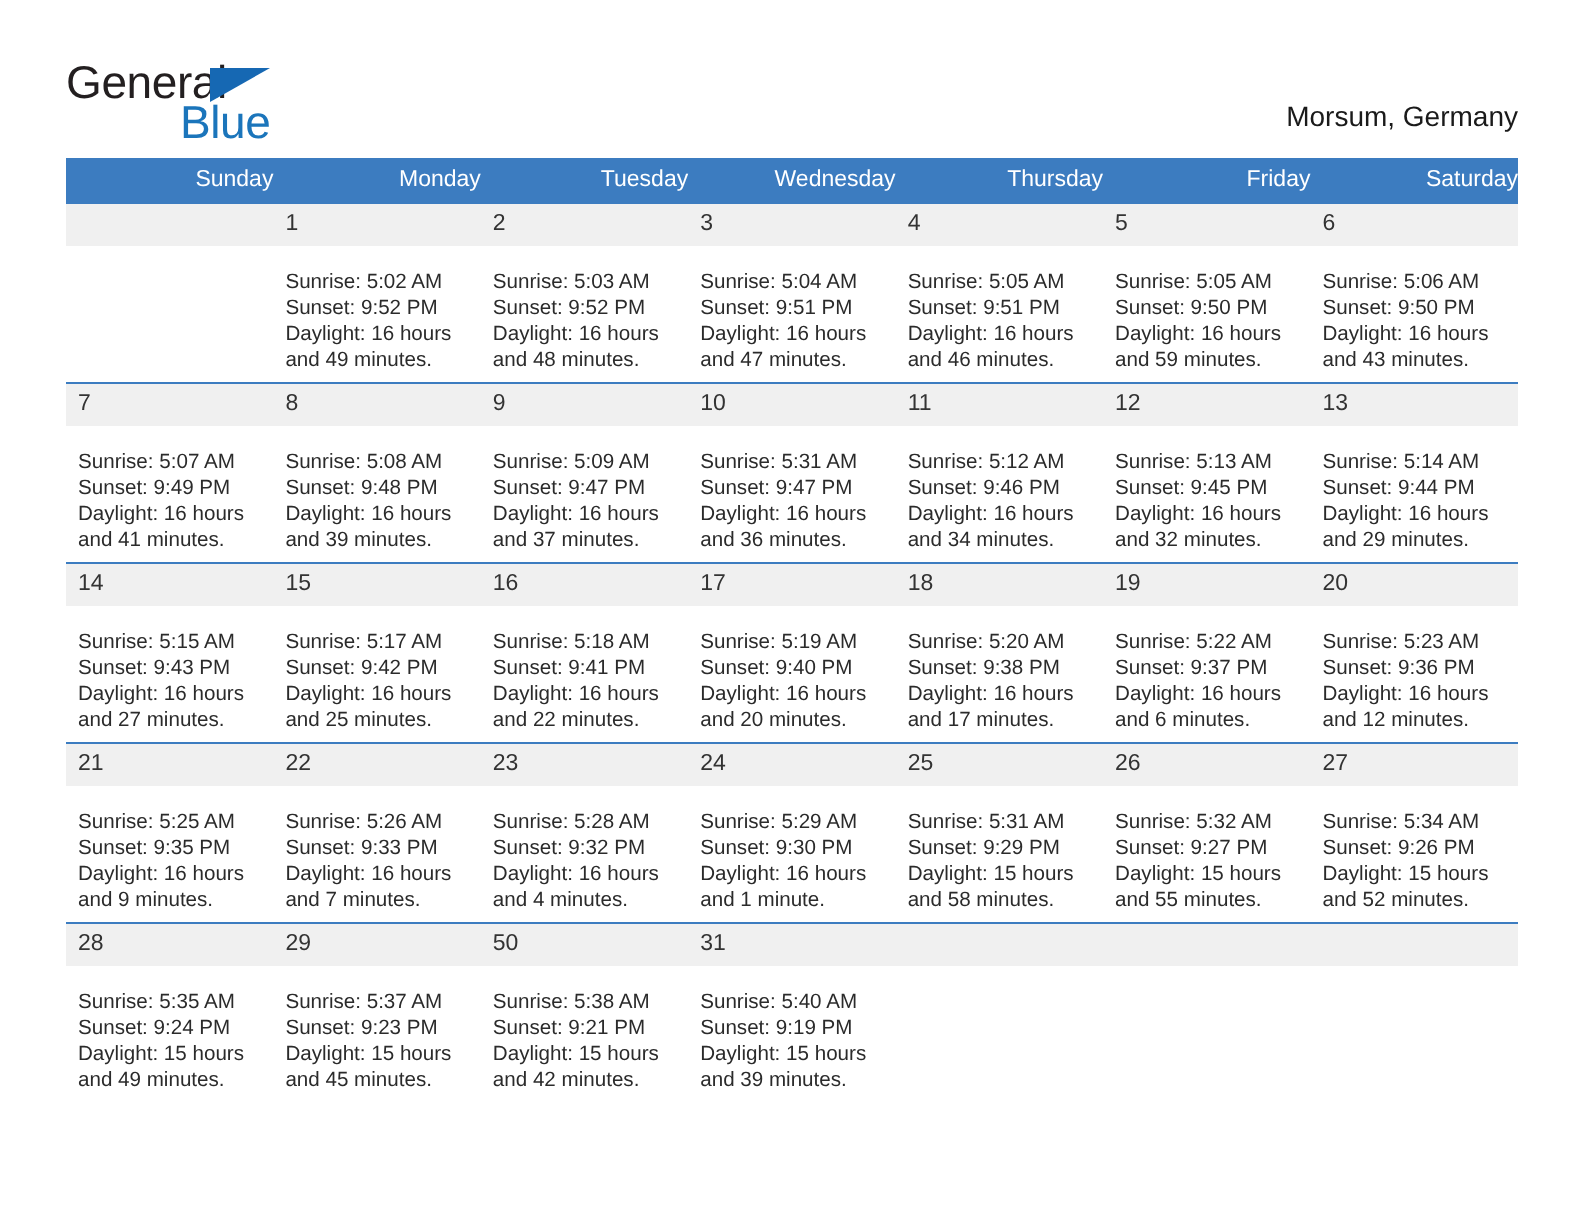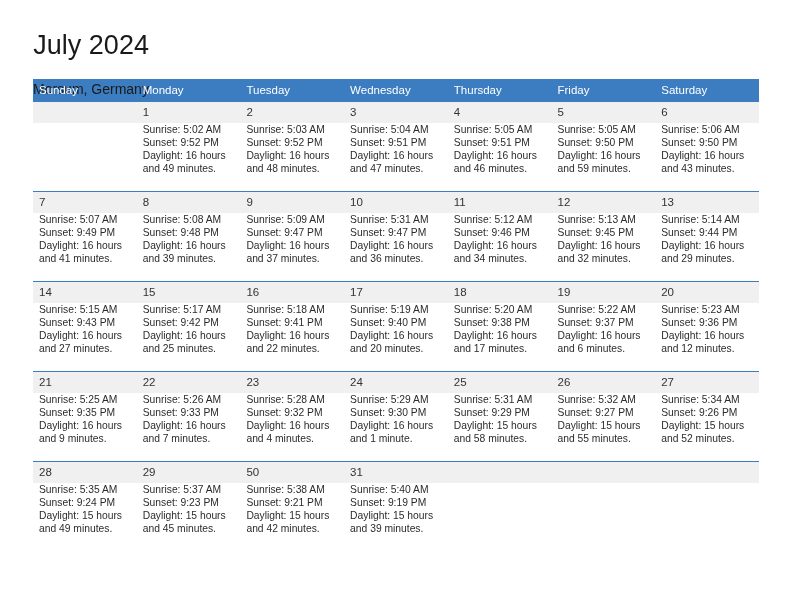--- a/index.html
+++ b/index.html
@@ -86,21 +86,21 @@
     width: 726px;
     border-collapse: collapse;
     table-layout: fixed;
     margin-top: 9px;
   }
   .calendar th {
     background: #3c7cc0;
     color: #ffffff;
     font-size: 11.5px;
     font-weight: normal;
-    text-align: left;
+    text-align: right;
     padding: 5px 0 6px 6px;
     border: none;
   }
   .calendar td {
     vertical-align: top;
     padding: 0;
     border: none;
     border-top: 1px solid #3c7cc0;
     height: 89px;
     background: #ffffff;
@@ -119,34 +119,38 @@
   }
   .daynum.empty {
     background: #f0f0f0;
     color: transparent;
   }
   td.empty-cell .info { visibility: hidden; }
   .info {
     font-size: 10.3px;
     line-height: 13.1px;
     color: #2b2b2b;
-    padding: 0 6px 0 6px;
+    padding: 12px 6px 0 6px;
   }
   .info div { white-space: nowrap; }
 </style>
 </head>
 <body>
 
 <div class="page">
 
   <div class="top-bar">
 
+    <div class="brand">
+      <span class="brand-general">General</span>
+      <span class="brand-triangle"></span>
+      <span class="brand-blue">Blue</span>
+    </div>
 
     <div class="title-block">
-      <div class="cal-title">July 2024</div>
       <div class="cal-subtitle">Morsum, Germany</div>
     </div>
 
   </div>
 
   <table class="calendar">
     <thead>
       <tr>
         <th>Sunday</th>
         <th>Monday</th>

